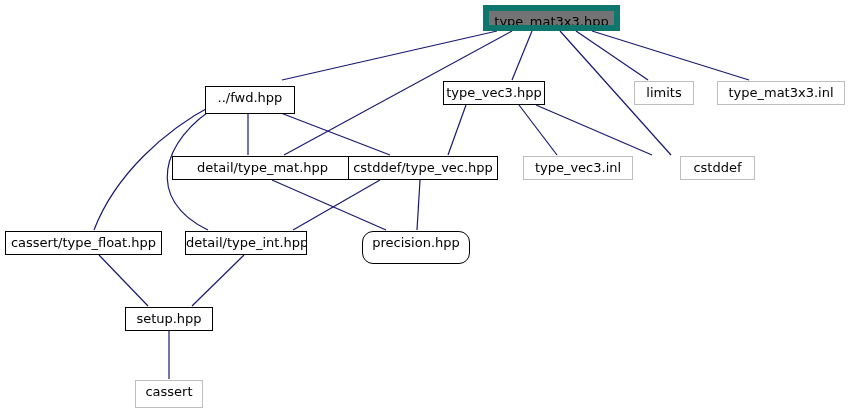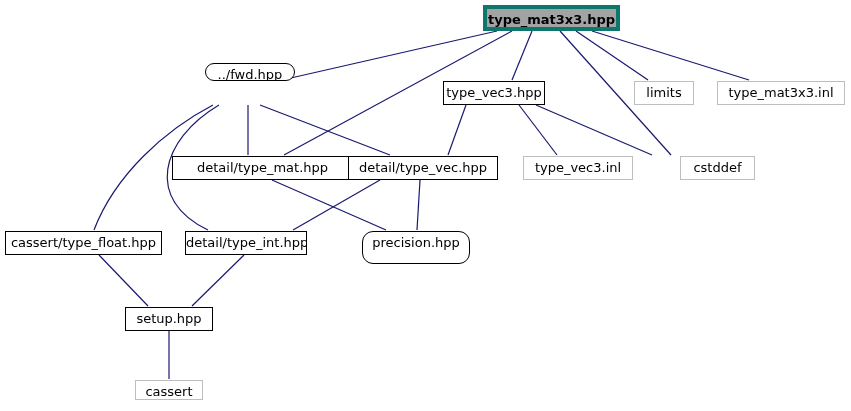--- a/index.html
+++ b/index.html
@@ -18,23 +18,23 @@
     background:#ffffff;
     border:1px solid #000000;
     color:#000000;
     font-size:13px;
     text-align:center;
     white-space:nowrap;
     overflow:hidden;
     cursor:pointer;
   }
   .node.current{
-    background:#a3a3a3;
-    border:4px solid #0f766e;
-    font-weight:bold;
+    background:#737373;
+    border:6px solid #0f766e;
+    font-weight:normal;
     cursor:default;
   }
   .node.external{
     border:1px solid #bebebe;
     cursor:default;
   }
 </style>
 </head>
 <body>
 
@@ -62,27 +62,27 @@
         <path d="M272,180 L386,230" stroke="#191970" marker-end="url(#arrowhead)"></path>
         <path d="M380,180 L293,230" stroke="#191970" marker-end="url(#arrowhead)"></path>
         <path d="M420,180 L417,230" stroke="#191970" marker-end="url(#arrowhead)"></path>
         <path d="M99,255 L148,306" stroke="#191970" marker-end="url(#arrowhead)"></path>
         <path d="M244,255 L192,306" stroke="#191970" marker-end="url(#arrowhead)"></path>
         <path d="M169,331 L169,379" stroke="#191970" marker-end="url(#arrowhead)"></path>
       </g>
   </svg>
   <div id="nodes">
       <div class="node current" style="left: 483px; top: 5px; width: 137px; height: 26px; line-height: 22px;">type_mat3x3.hpp</div>
-      <div class="node internal" style="left: 205px; top: 63px; width: 90px; height: 18px; line-height: 22px; border-radius: 10px;">../fwd.hpp</div>
+      <div class="node internal" style="left: 205px; top: 86px; width: 90px; height: 28px; line-height: 22px;">../fwd.hpp</div>
       <div class="node internal" style="left: 443px; top: 81px; width: 102px; height: 24px; line-height: 22px;">type_vec3.hpp</div>
       <div class="node external" style="left: 634px; top: 81px; width: 60px; height: 24px; line-height: 22px;">limits</div>
       <div class="node external" style="left: 717px; top: 81px; width: 128px; height: 24px; line-height: 22px;">type_mat3x3.inl</div>
       <div class="node internal" style="left: 172px; top: 156px; width: 181px; height: 24px; line-height: 22px;">detail/type_mat.hpp</div>
-      <div class="node internal" style="left: 348px; top: 156px; width: 150px; height: 24px; line-height: 22px;">detail/type_vec.hpp</div>
+      <div class="node internal" style="left: 348px; top: 156px; width: 150px; height: 24px; line-height: 22px;">cstddef/type_vec.hpp</div>
       <div class="node external" style="left: 523px; top: 156px; width: 110px; height: 24px; line-height: 22px;">type_vec3.inl</div>
       <div class="node external" style="left: 680px; top: 156px; width: 75px; height: 24px; line-height: 22px;">cstddef</div>
       <div class="node internal" style="left: 5px; top: 231px; width: 157px; height: 24px; line-height: 22px;">cassert/type_float.hpp</div>
       <div class="node internal" style="left: 185px; top: 231px; width: 122px; height: 24px; line-height: 22px;">detail/type_int.hpp</div>
       <div class="node internal" style="left: 362px; top: 231px; width: 108px; height: 33px; line-height: 22px; border-radius: 11px;">precision.hpp</div>
       <div class="node internal" style="left: 125px; top: 307px; width: 88px; height: 24px; line-height: 22px;">setup.hpp</div>
-      <div class="node external" style="left: 135px; top: 380px; width: 68px; height: 20px; line-height: 22px;">cassert</div>
+      <div class="node external" style="left: 135px; top: 380px; width: 68px; height: 28px; line-height: 22px;">cassert</div>
     </div>
 </div>
 
 </body></html>

